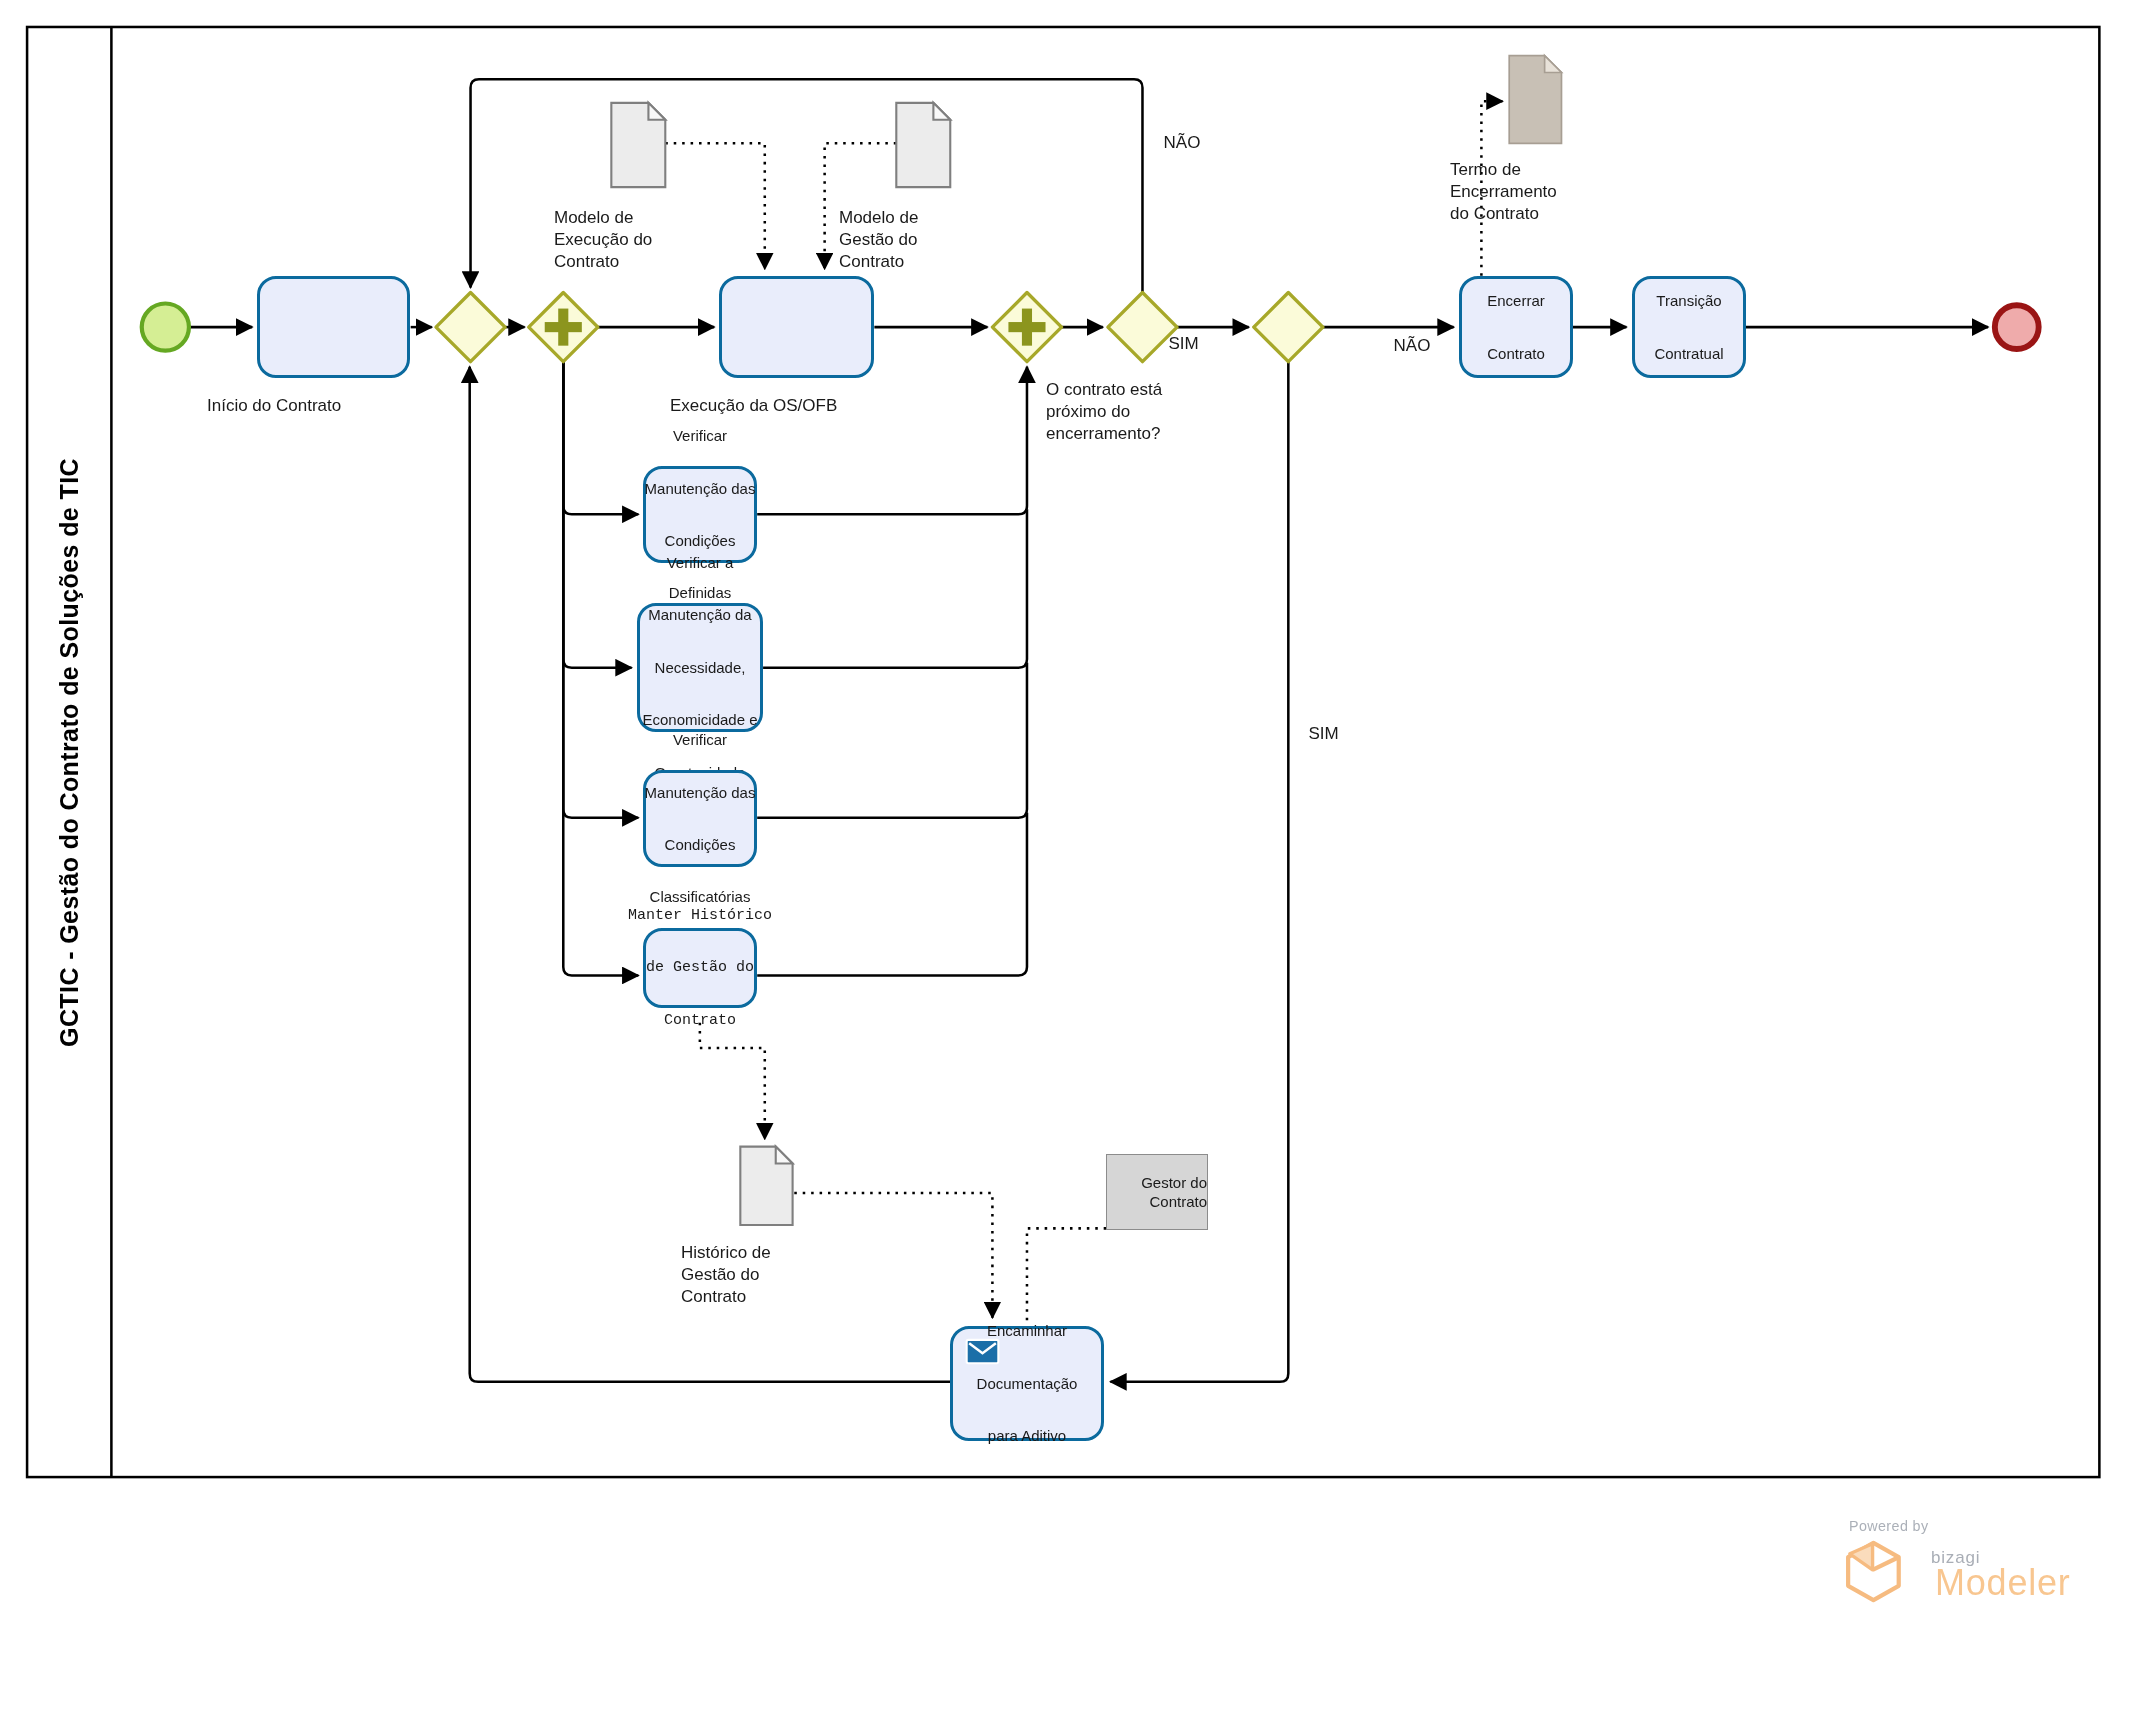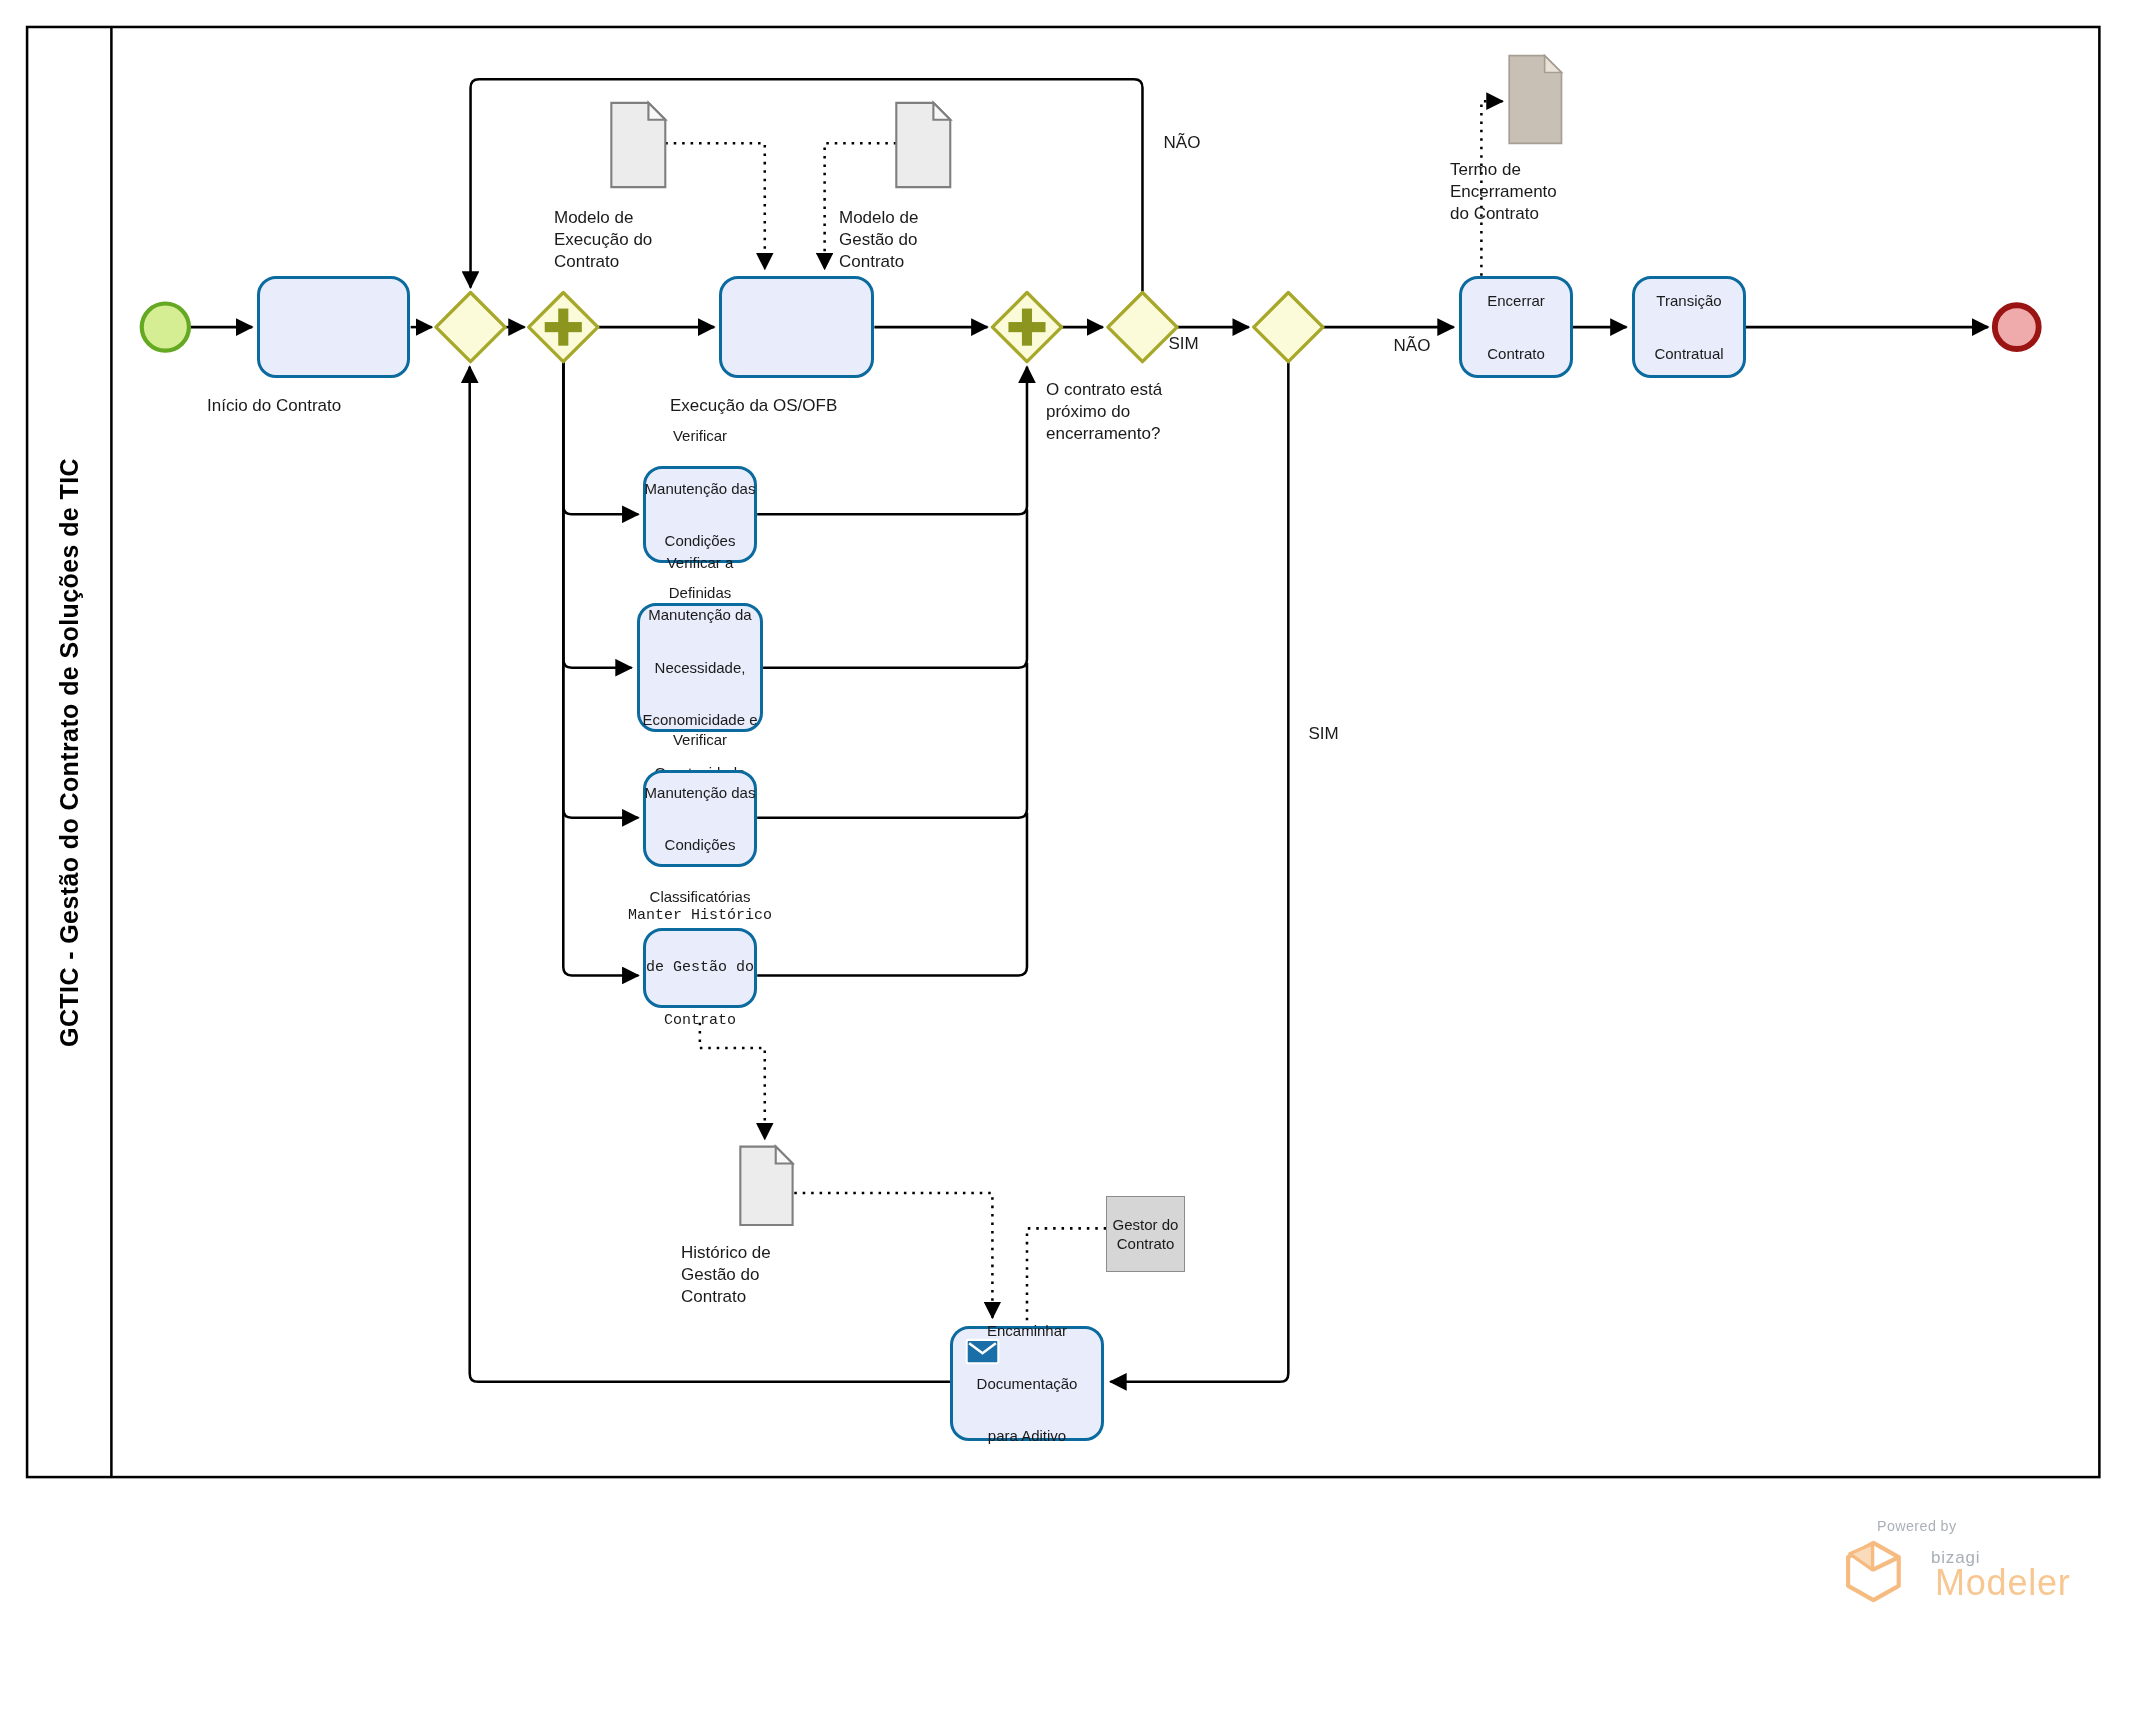--- a/index.html
+++ b/index.html
@@ -10,26 +10,26 @@
               display:flex;align-items:center;justify-content:center;}
   .pool-label span{transform:rotate(-90deg);white-space:nowrap;font-weight:bold;
                    font-size:25px;letter-spacing:0.4px;color:#000;}
   .task{position:absolute;box-sizing:border-box;border:3.4px solid #0B6A9E;background:#E9EDFB;
         border-radius:19px;display:flex;flex-direction:column;align-items:center;justify-content:center;
         font-size:15px;line-height:19.4px;text-align:center;gap:33px;}
   .task span{display:block;white-space:nowrap;}
   .lbl{position:absolute;text-align:left;font-size:17px;line-height:22px;}
   .lbl span{display:block;white-space:nowrap;}
   .small-lbl{position:absolute;font-size:17px;line-height:20px;text-align:center;white-space:nowrap;}
-  .gestor{position:absolute;left:1106px;top:1196px;width:79px;height:76px;box-sizing:border-box;
+  .gestor{position:absolute;left:1106px;top:1154px;width:102px;height:76px;box-sizing:border-box;
           background:#D6D6D6;border:1.7px solid #8C8C8C;display:flex;flex-direction:column;
-          align-items:center;justify-content:center;font-size:15px;line-height:19.4px;text-align:center;}
+          align-items:flex-end;justify-content:center;font-size:15px;line-height:19.4px;text-align:center;}
   .gestor span{display:block;white-space:nowrap;}
   .brand{position:absolute;left:1849px;top:1518px;width:219px;}
-  .powered{font-size:14.3px;color:#ABB0B8;letter-spacing:0.4px;margin-left:28px;}
+  .powered{font-size:14.3px;color:#ABB0B8;letter-spacing:0.4px;}
   .bizagi-word{position:absolute;left:82px;top:30px;font-size:17px;color:#A9AEB6;letter-spacing:0.8px;}
   .modeler-word{position:absolute;left:86px;top:44px;font-size:36px;color:#F8C690;letter-spacing:0.8px;}
   .env-wrap{position:absolute;left:11.8px;top:8.4px;}
 </style>
 </head>
 <body>
 
 <div class="canvas">
 
   <svg class="layer" width="2145" height="1730" viewBox="0 0 2544 2052">

